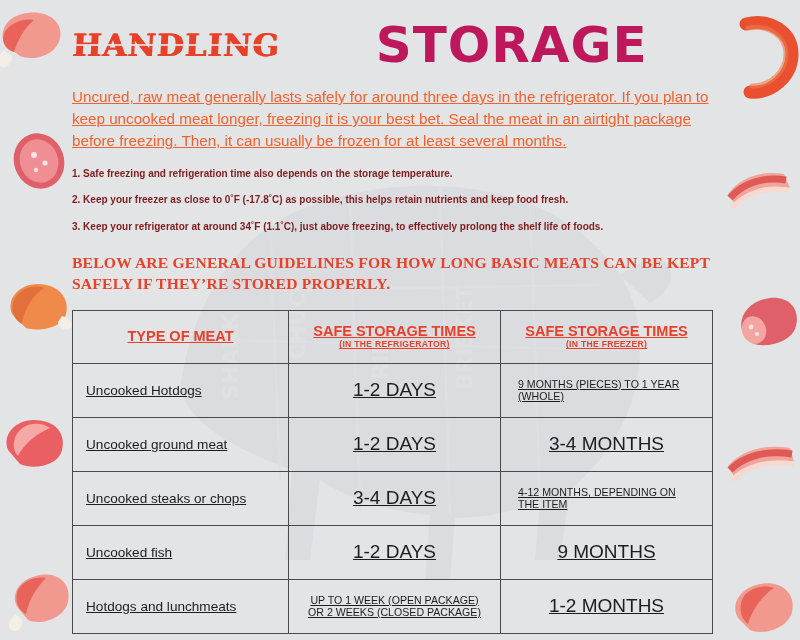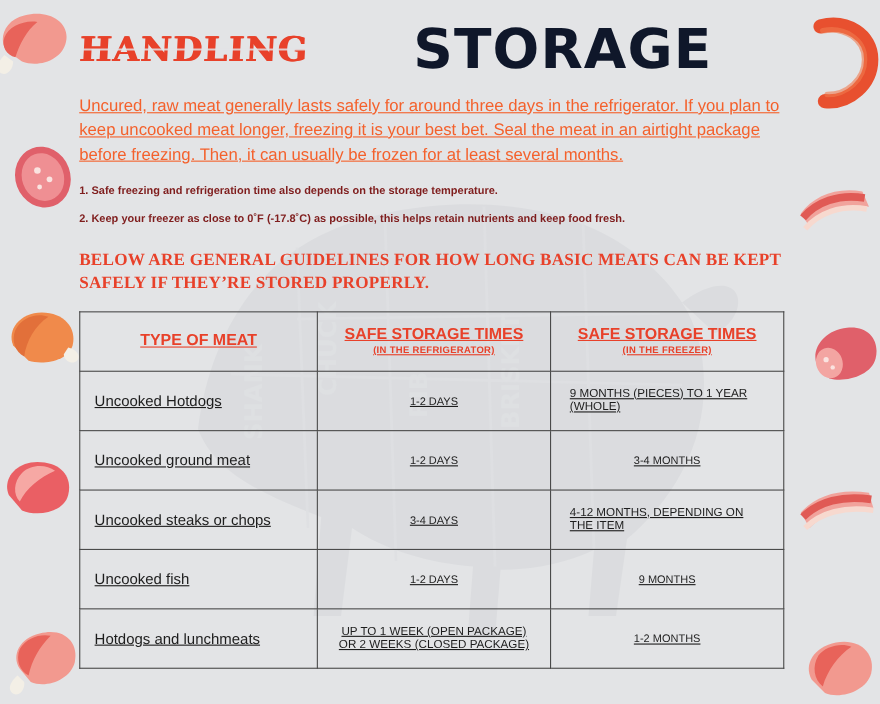--- a/index.html
+++ b/index.html
@@ -66,21 +66,21 @@
     left: 2px; right: 2px; top: 46%;
     height: 2px;
     background: #e3e4e6;
     opacity: 0.85;
   }
   .storage {
     font-family: "DejaVu Sans", sans-serif;
     font-weight: bold;
     font-size: 50px;
     letter-spacing: 1px;
-    color: #0f172a;
+    color: #be185d;
     margin-left: 78px;
     line-height: 1;
     white-space: nowrap;
   }
 
   .intro {
     color: #f4612c;
     font-size: 15.2px;
     line-height: 1.45;
     margin-top: 10px;
@@ -147,21 +147,21 @@
     height: 27px;
     font-family: "Liberation Sans", sans-serif;
   }
   td.cell-time {
     text-align: center;
     color: #1d1d1d;
     padding: 4px 6px;
     height: 27px;
   }
   .big {
-    font-size: 10px;
+    font-size: 19px;
     line-height: 1.1;
   }
   .small {
     font-size: 10.6px;
     line-height: 1.18;
     text-align: left;
     padding-left: 4px;
     display: block;
   }
   .small.ctr { text-align: center; padding-left: 0; }
@@ -265,20 +265,21 @@
 
   <div class="header">
     <div class="handling">HANDLING</div>
     <div class="storage">STORAGE</div>
   </div>
 
   <p class="intro">Uncured, raw meat generally lasts safely for around three days in the refrigerator. If you plan to keep uncooked meat longer, freezing it is your best bet. Seal the meat in an airtight package before freezing. Then, it can usually be frozen for at least several months.</p>
 
   <p class="numbered">1. Safe freezing and refrigeration time also depends on the storage temperature.</p>
   <p class="numbered">2. Keep your freezer as close to 0˚F (-17.8˚C) as possible, this helps retain nutrients and keep food fresh.</p>
+  <p class="numbered">3. Keep your refrigerator at around 34˚F (1.1˚C), just above freezing, to effectively prolong the shelf life of foods.</p>
 
   <p class="guideline">BELOW ARE GENERAL GUIDELINES FOR HOW LONG BASIC MEATS CAN BE KEPT SAFELY IF THEY’RE STORED PROPERLY.</p>
 
   <table class="meat-table">
     <colgroup>
         <col class="c1">
         <col class="c2">
         <col class="c3">
       </colgroup>
     <thead>

